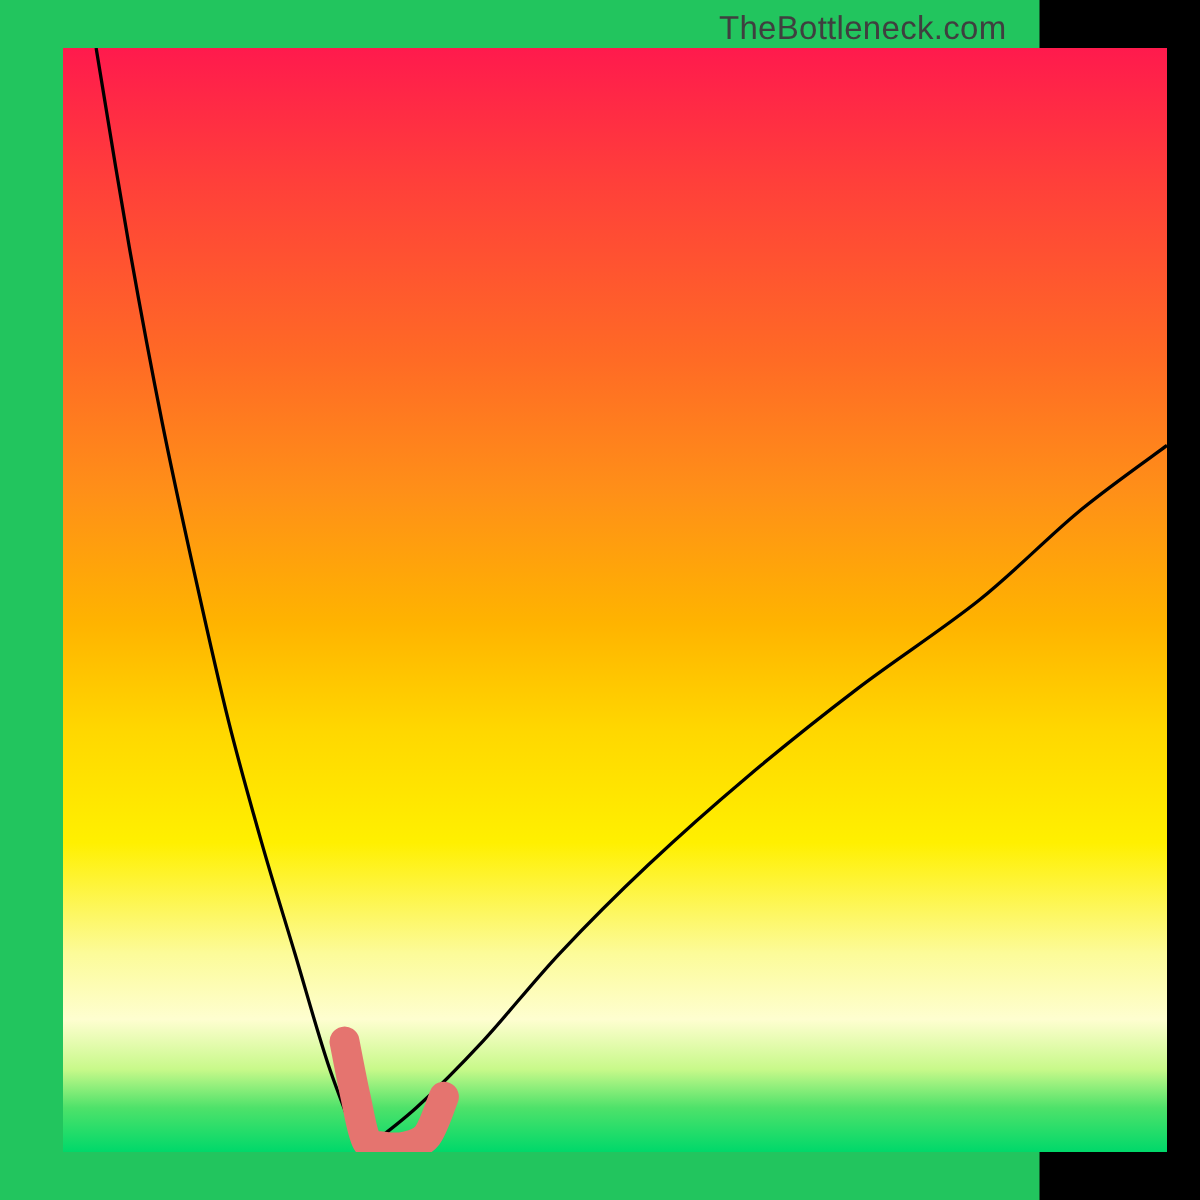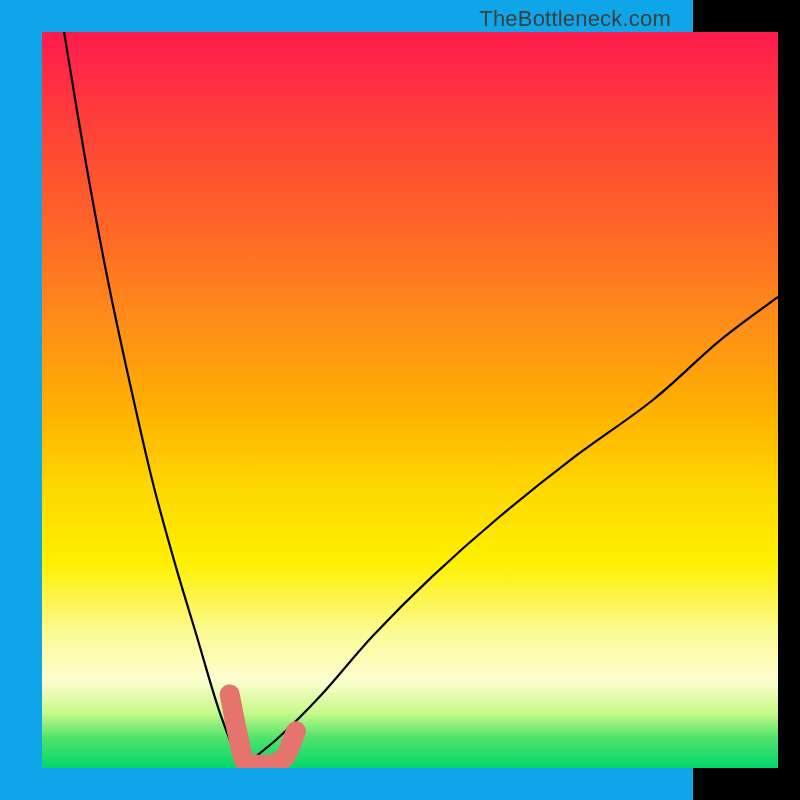--- a/index.html
+++ b/index.html
@@ -8,21 +8,21 @@
     width: 800px;
     height: 800px;
     background: #000;
     font-family: Arial, Helvetica, sans-serif;
     overflow: hidden;
   }
   .container {
     position: relative;
     width: 693px;
     height: 800px;
-    background: #0ea5e9;
+    background: #22c55e;
   }
   .plot-area {
     position: absolute;
     left: 42px;
     top: 32px;
     width: 736px;
     height: 736px;
     
     background: linear-gradient(
       to bottom,

